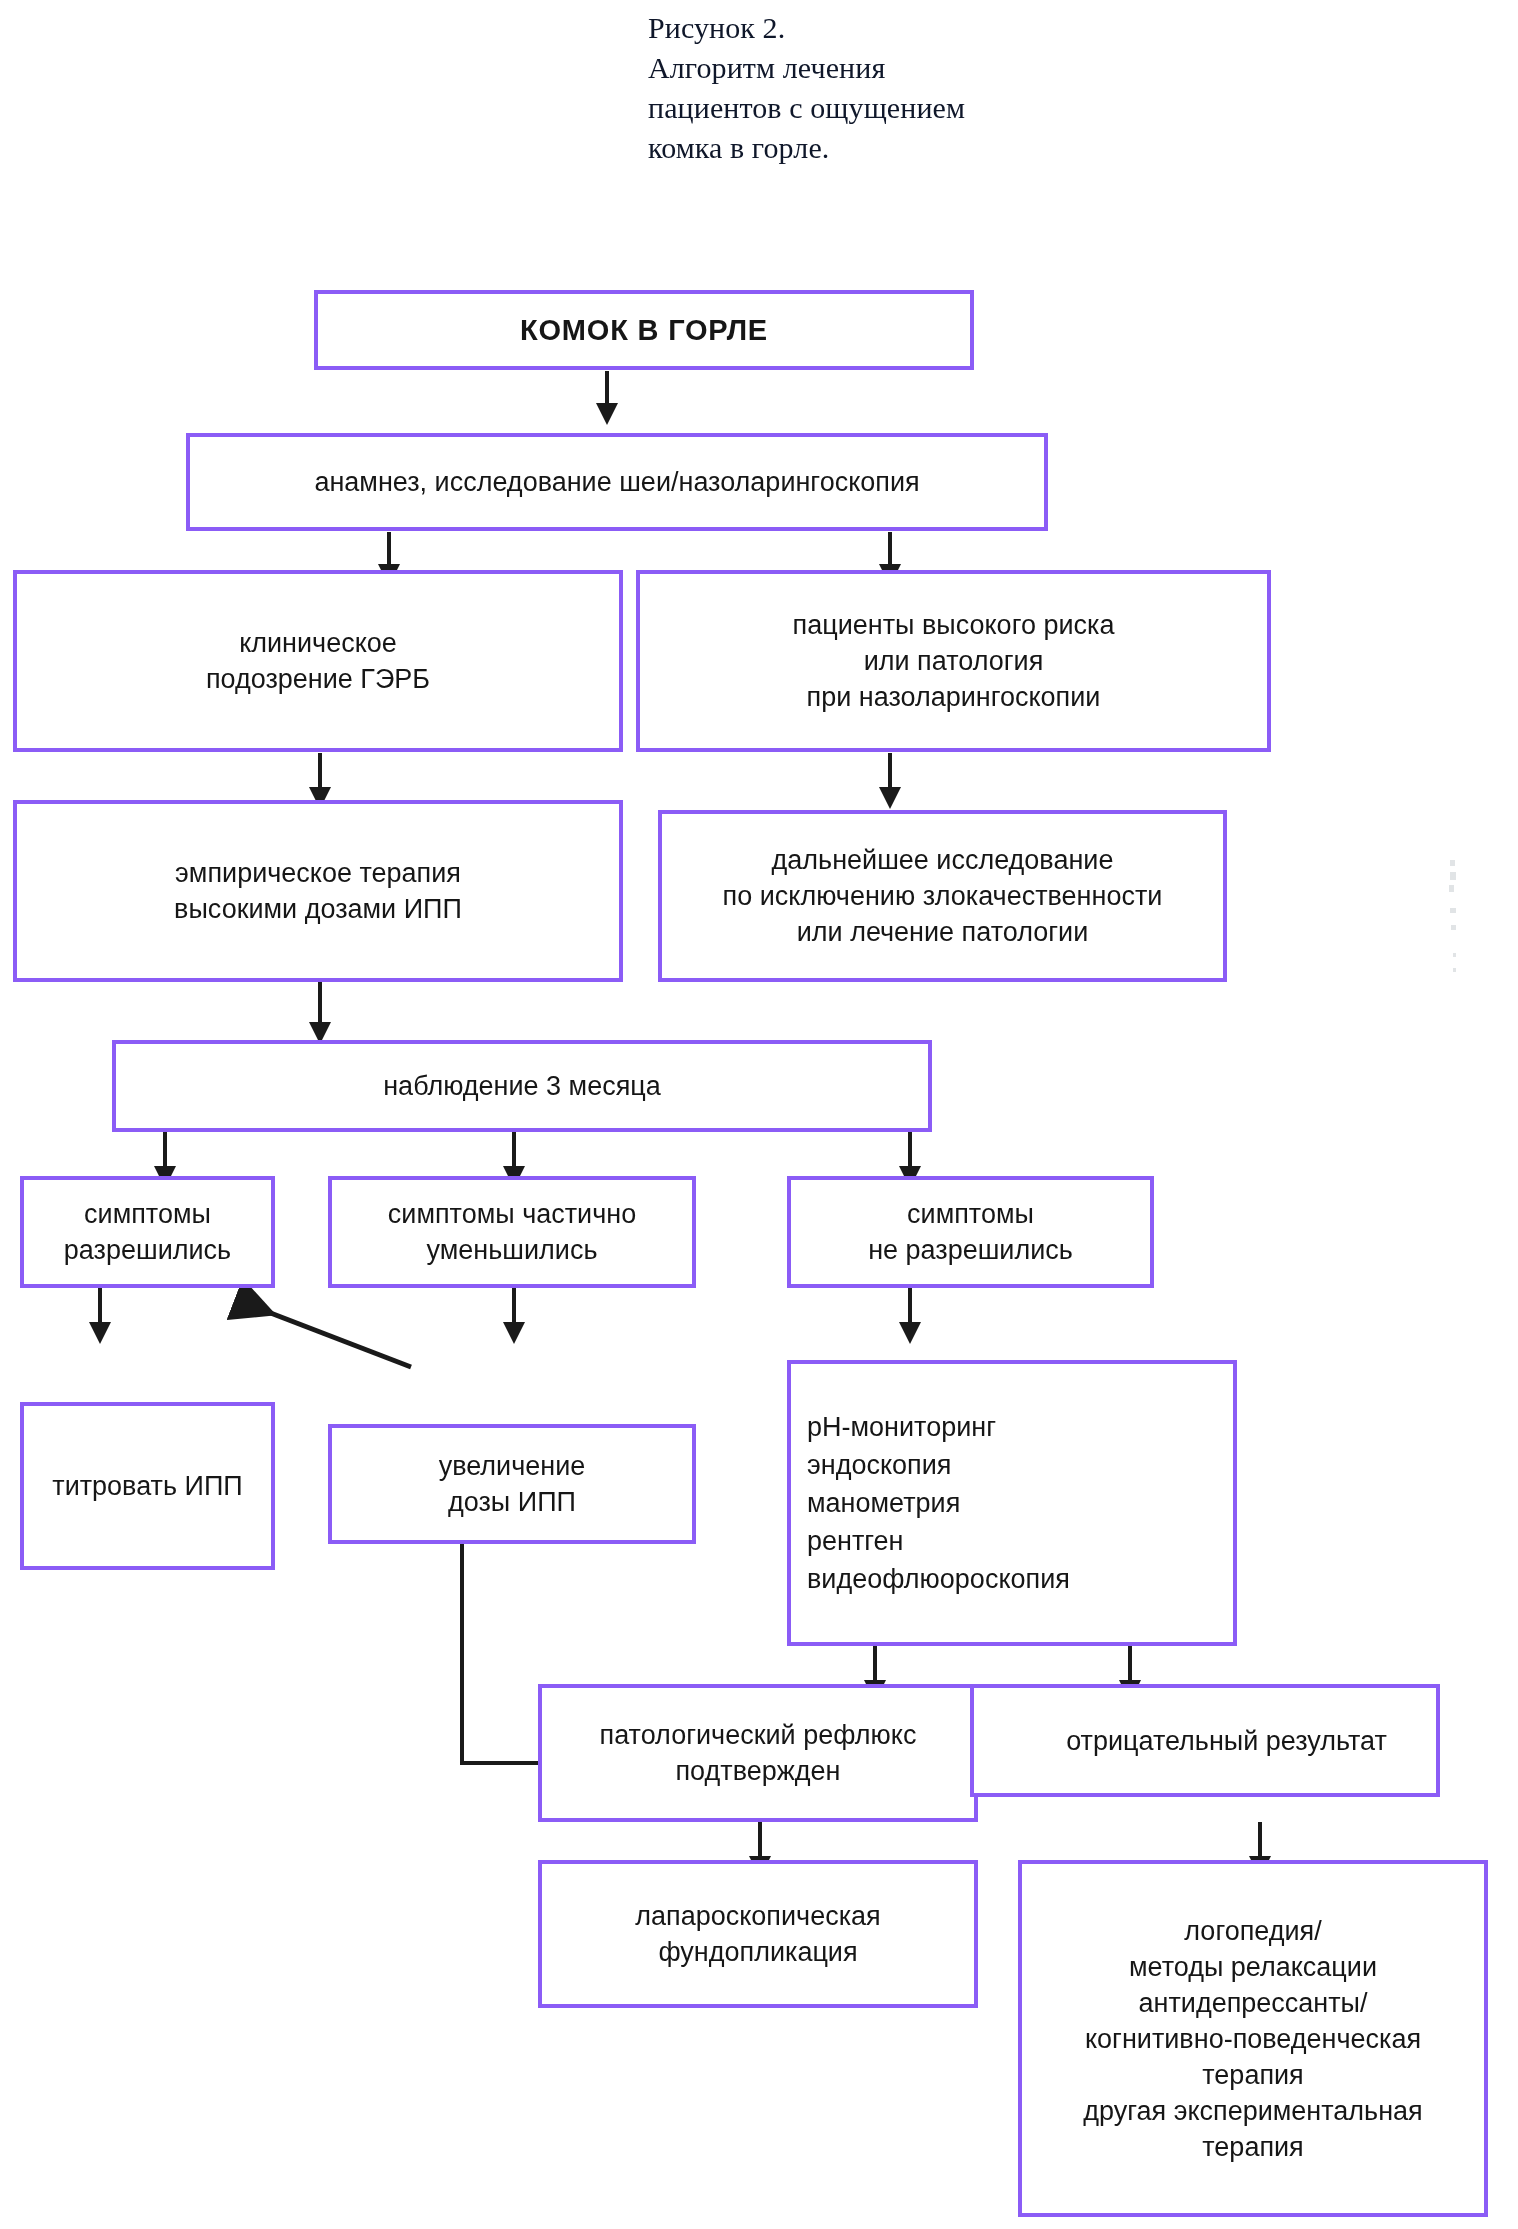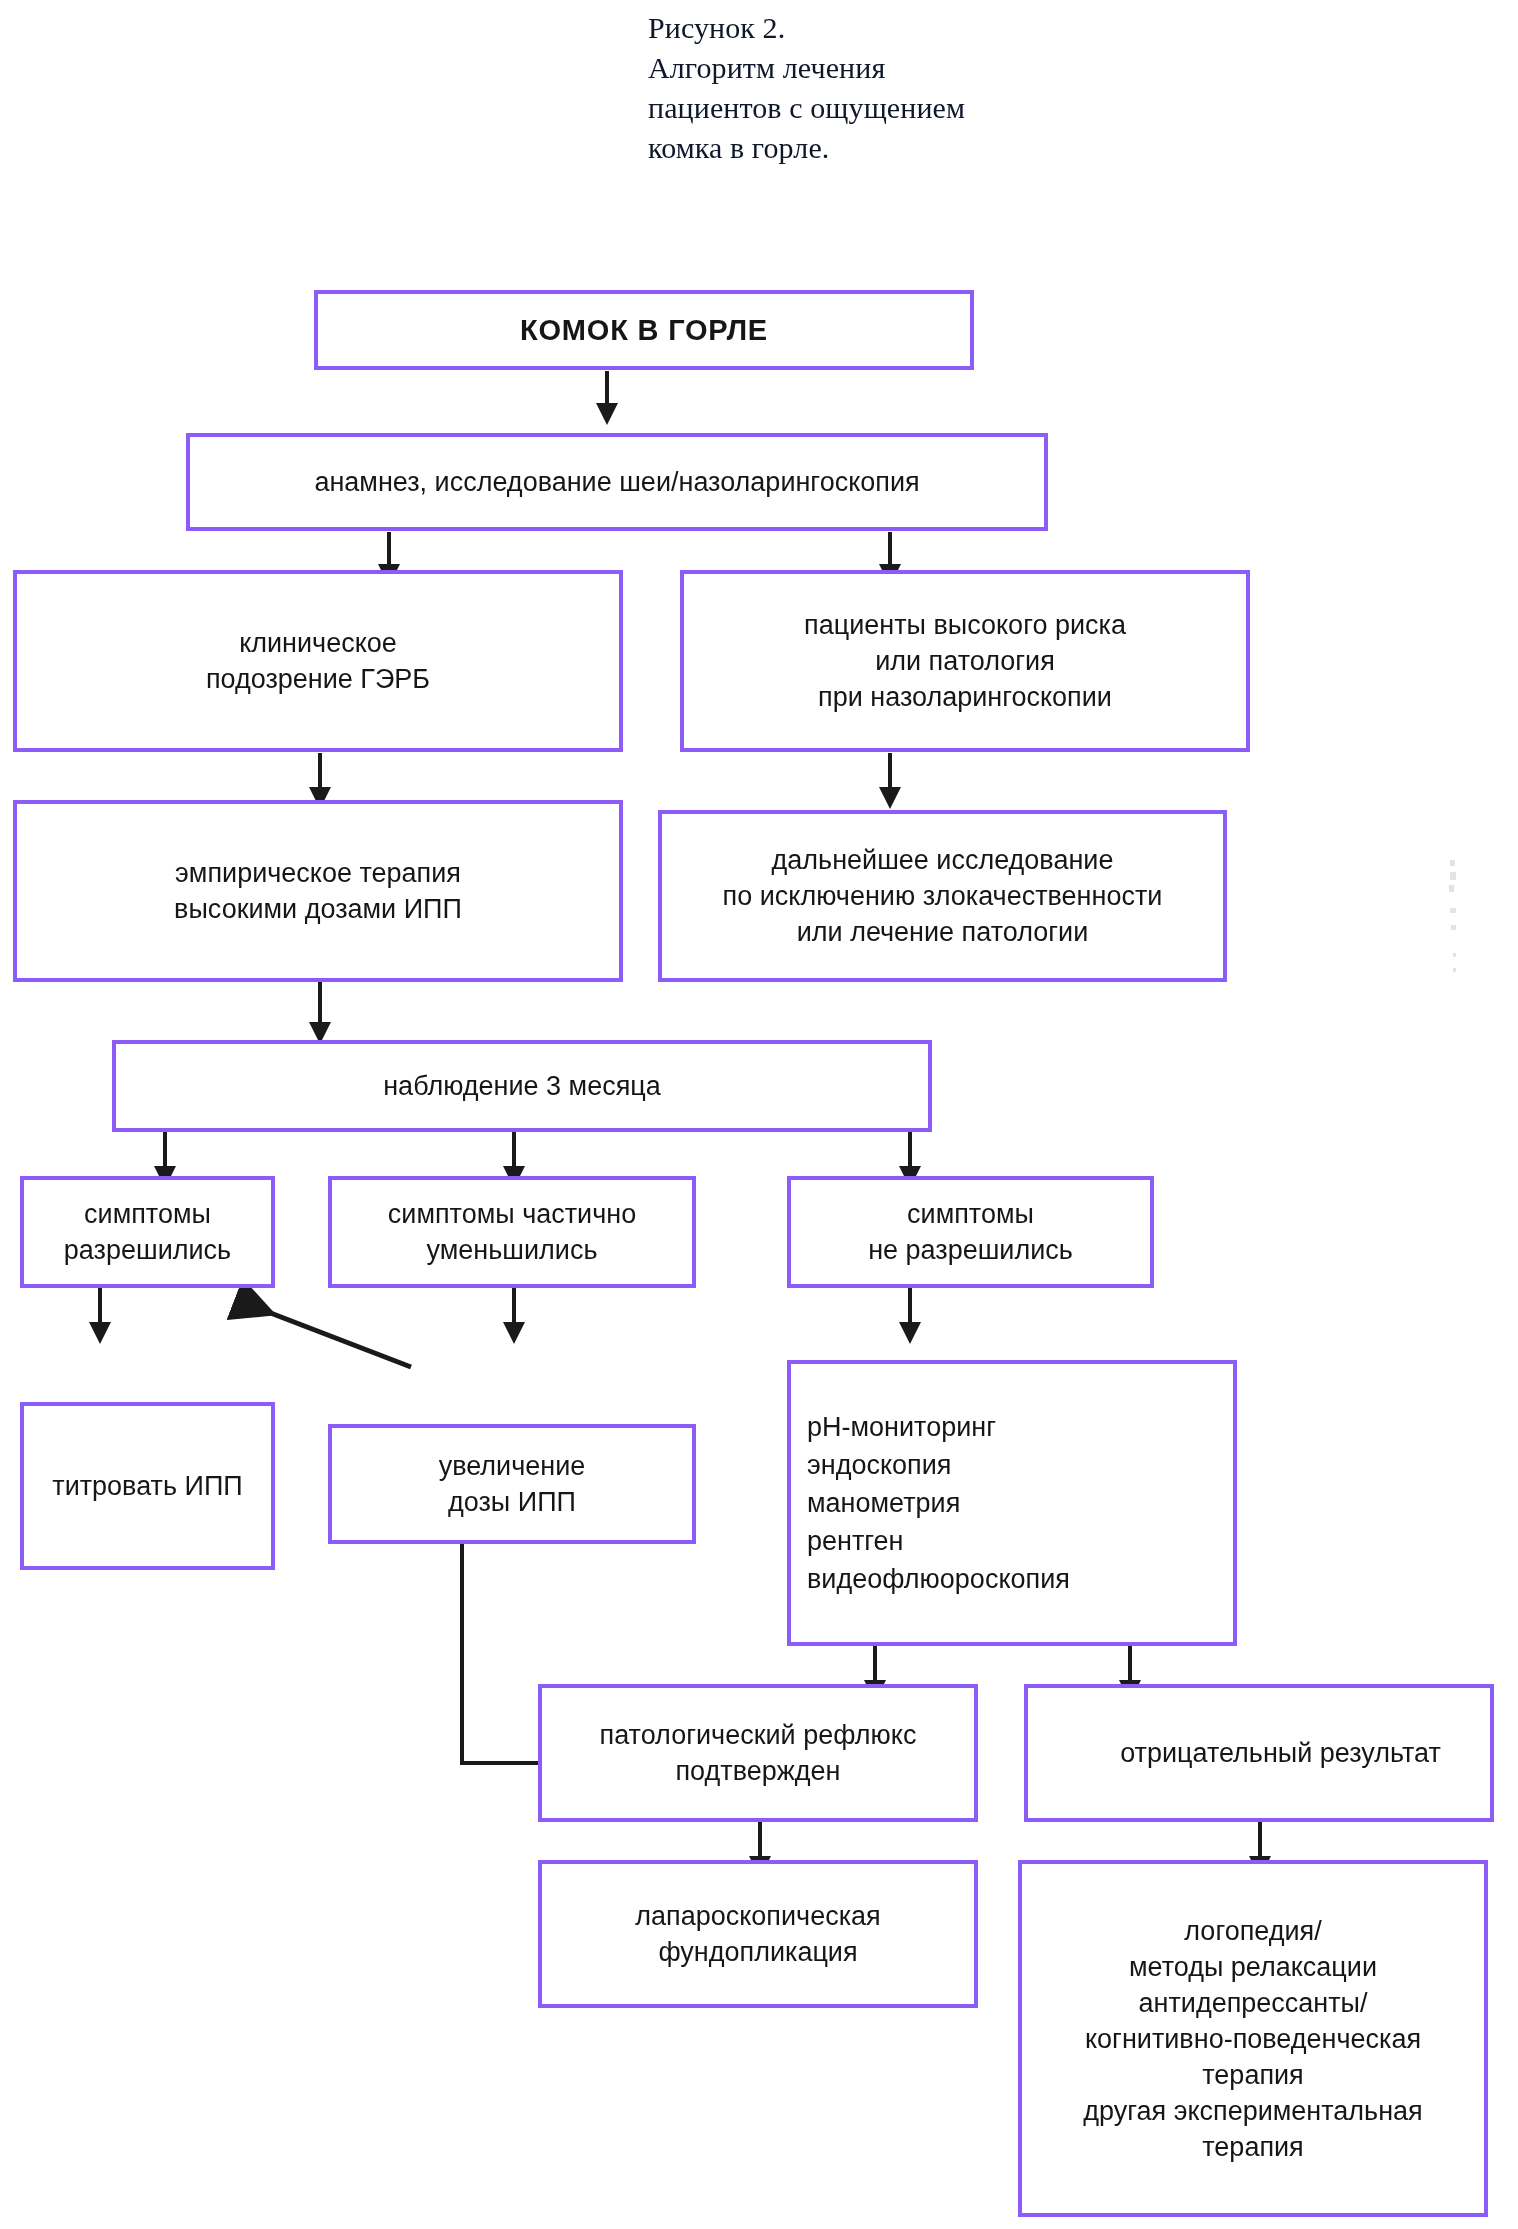--- a/index.html
+++ b/index.html
@@ -205,21 +205,21 @@
     </div>
   </div>
 
   <div class="node" style="left:13px; top:570px; width:610px; height:182px;">
     <div class="lines">
       <div>клиническое</div>
       <div>подозрение ГЭРБ</div>
     </div>
   </div>
 
-  <div class="node" style="left:680px; top:570px; width:570px; height:182px;">
+  <div class="node" style="left:636px; top:570px; width:635px; height:182px;">
     <div class="lines">
       <div>пациенты высокого риска</div>
       <div>или патология</div>
       <div>при назоларингоскопии</div>
     </div>
   </div>
 
   <div class="node" style="left:13px; top:800px; width:610px; height:182px;">
     <div class="lines">
       <div>эмпирическое терапия</div>
@@ -285,21 +285,21 @@
     </div>
   </div>
 
   <div class="node" style="left:538px; top:1684px; width:440px; height:138px;">
     <div class="lines">
       <div>патологический рефлюкс</div>
       <div>подтвержден</div>
     </div>
   </div>
 
-  <div class="node" style="left:1024px; top:1684px; width:470px; height:138px;padding-left:47px;">
+  <div class="node" style="left:970px; top:1684px; width:470px; height:113px;padding-left:47px;">
     <div class="lines">
       <div>отрицательный результат</div>
     </div>
   </div>
 
   <div class="node" style="left:538px; top:1860px; width:440px; height:148px;">
     <div class="lines">
       <div>лапароскопическая</div>
       <div>фундопликация</div>
     </div>

